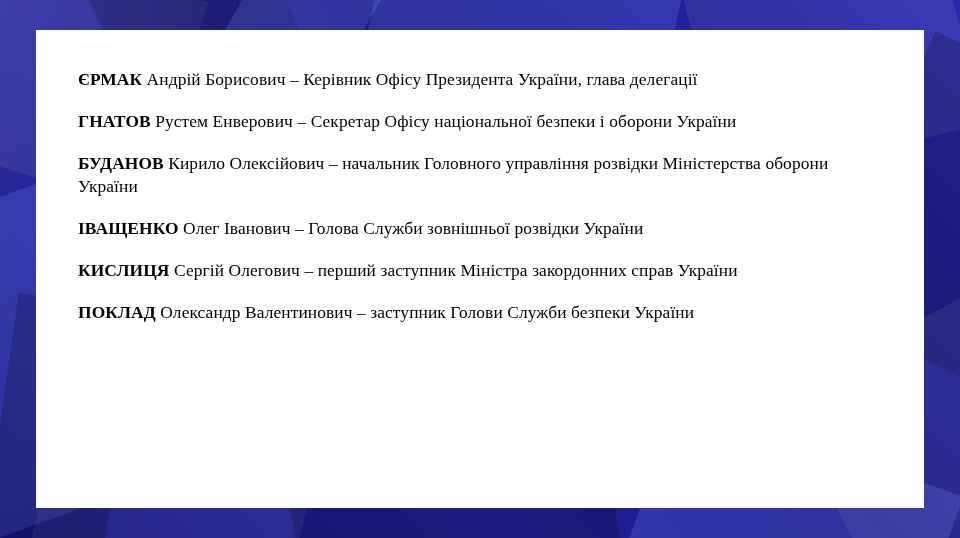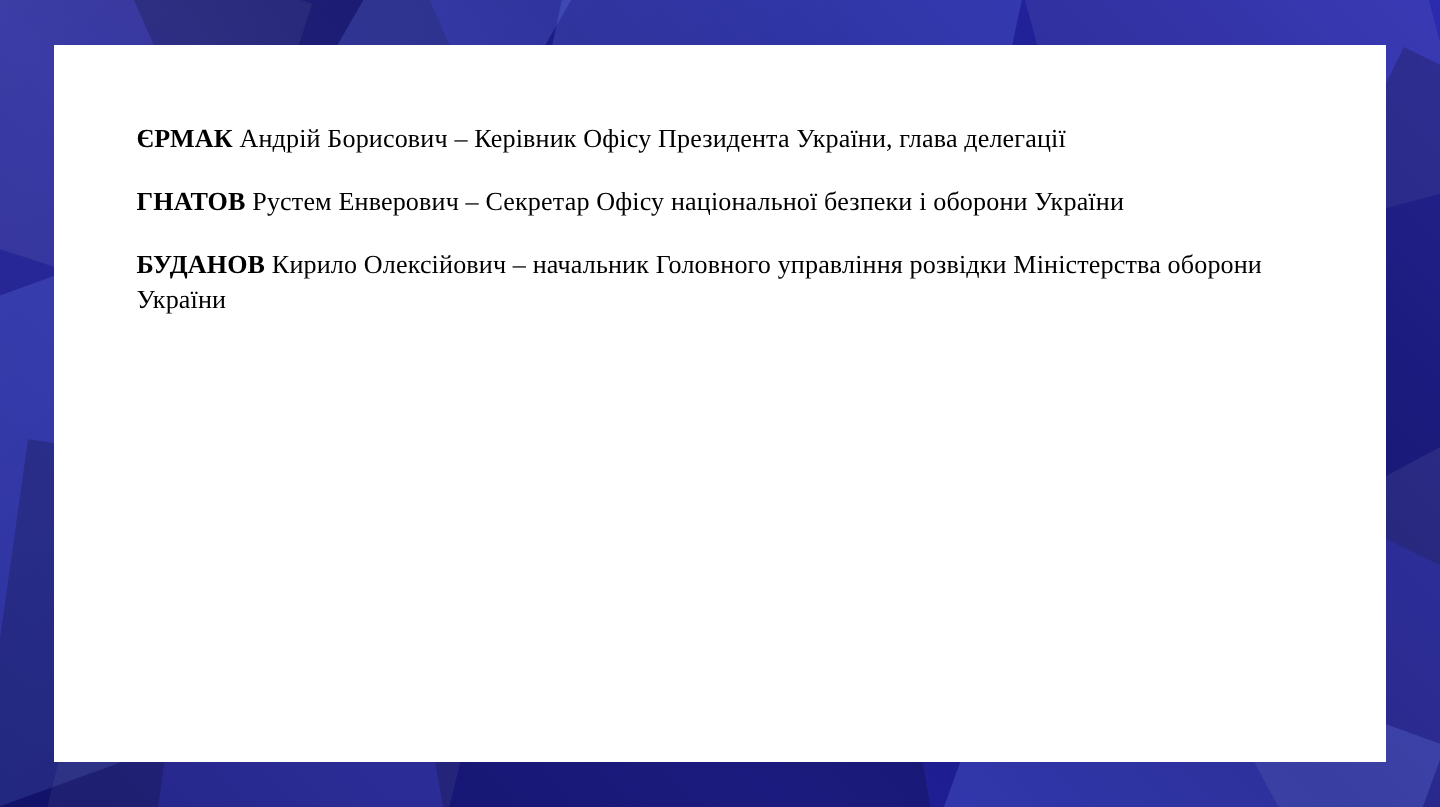--- a/index.html
+++ b/index.html
@@ -56,21 +56,21 @@
     left: 36px;
     top: 30px;
     width: 888px;
     height: 478px;
     background: #ffffff;
     box-sizing: border-box;
     padding: 34px 40px 26px 38px;
   }
 
   .doc-list {
-    margin: 17px;
+    margin: 4px;
     padding: 0;
     list-style: none;
   }
 
   .entry {
     font-family: "Liberation Serif", serif;
     font-size: 17.4px;
     line-height: 1.30;
     color: #000000;
     margin: 0 0 19.5px 0;
@@ -111,20 +111,29 @@
 
       <li class="entry">
         <span class="surname">ГНАТОВ</span><span> Рустем Енверович – Секретар Офісу національної безпеки і оборони України</span>
       </li>
 
       <li class="entry">
         <span class="surname">БУДАНОВ</span><span> Кирило Олексійович – начальник Головного управління розвідки Міністерства оборони України</span>
       </li>
 
 
+      <li class="entry">
+        <span class="surname">ІВАЩЕНКО</span><span> Олег Іванович – Голова Служби зовнішньої розвідки України</span>
+      </li>
+
+      <li class="entry">
+        <span class="surname">КИСЛИЦЯ</span><span> Сергій Олегович – перший заступник Міністра закордонних справ України</span>
+      </li>
 
 
-
+      <li class="entry">
+        <span class="surname">ПОКЛАД</span><span> Олександр Валентинович – заступник Голови Служби безпеки України</span>
+      </li>
 
 
     </ul>
   </div>
 </div>
 
 </body></html>

